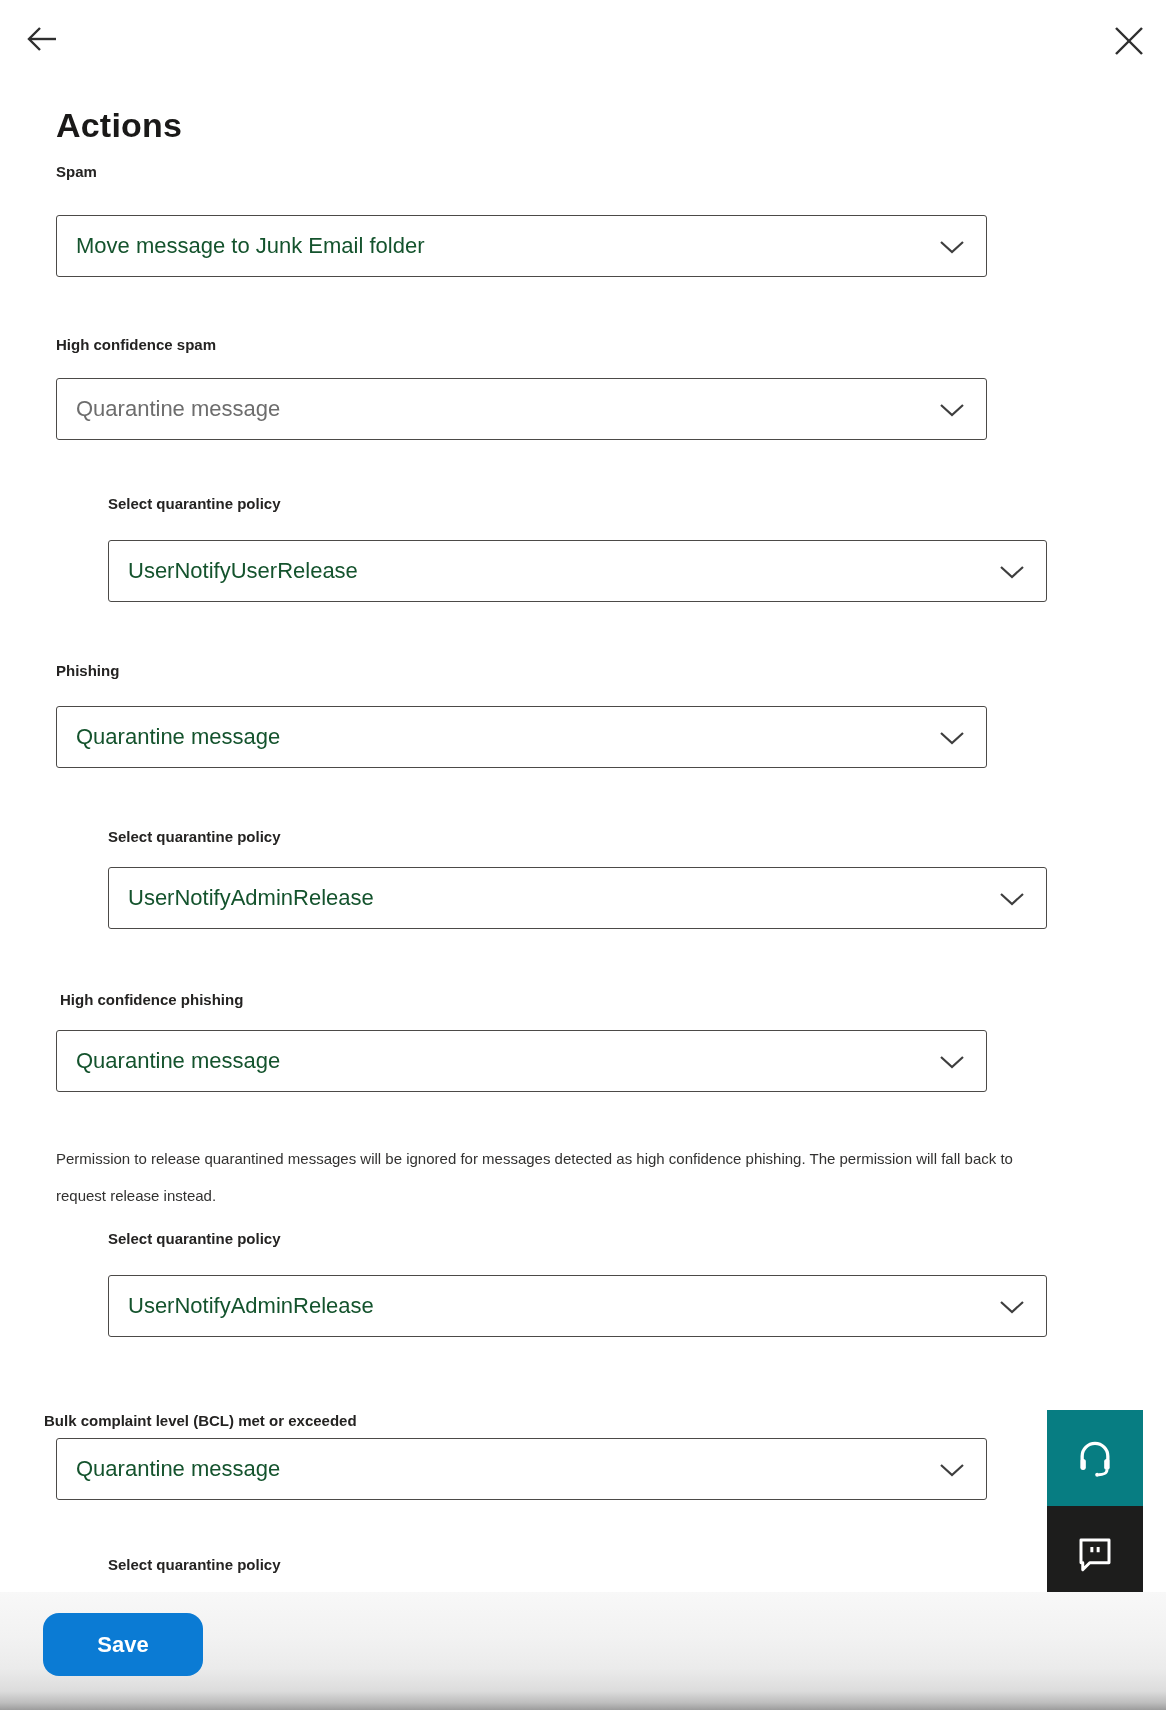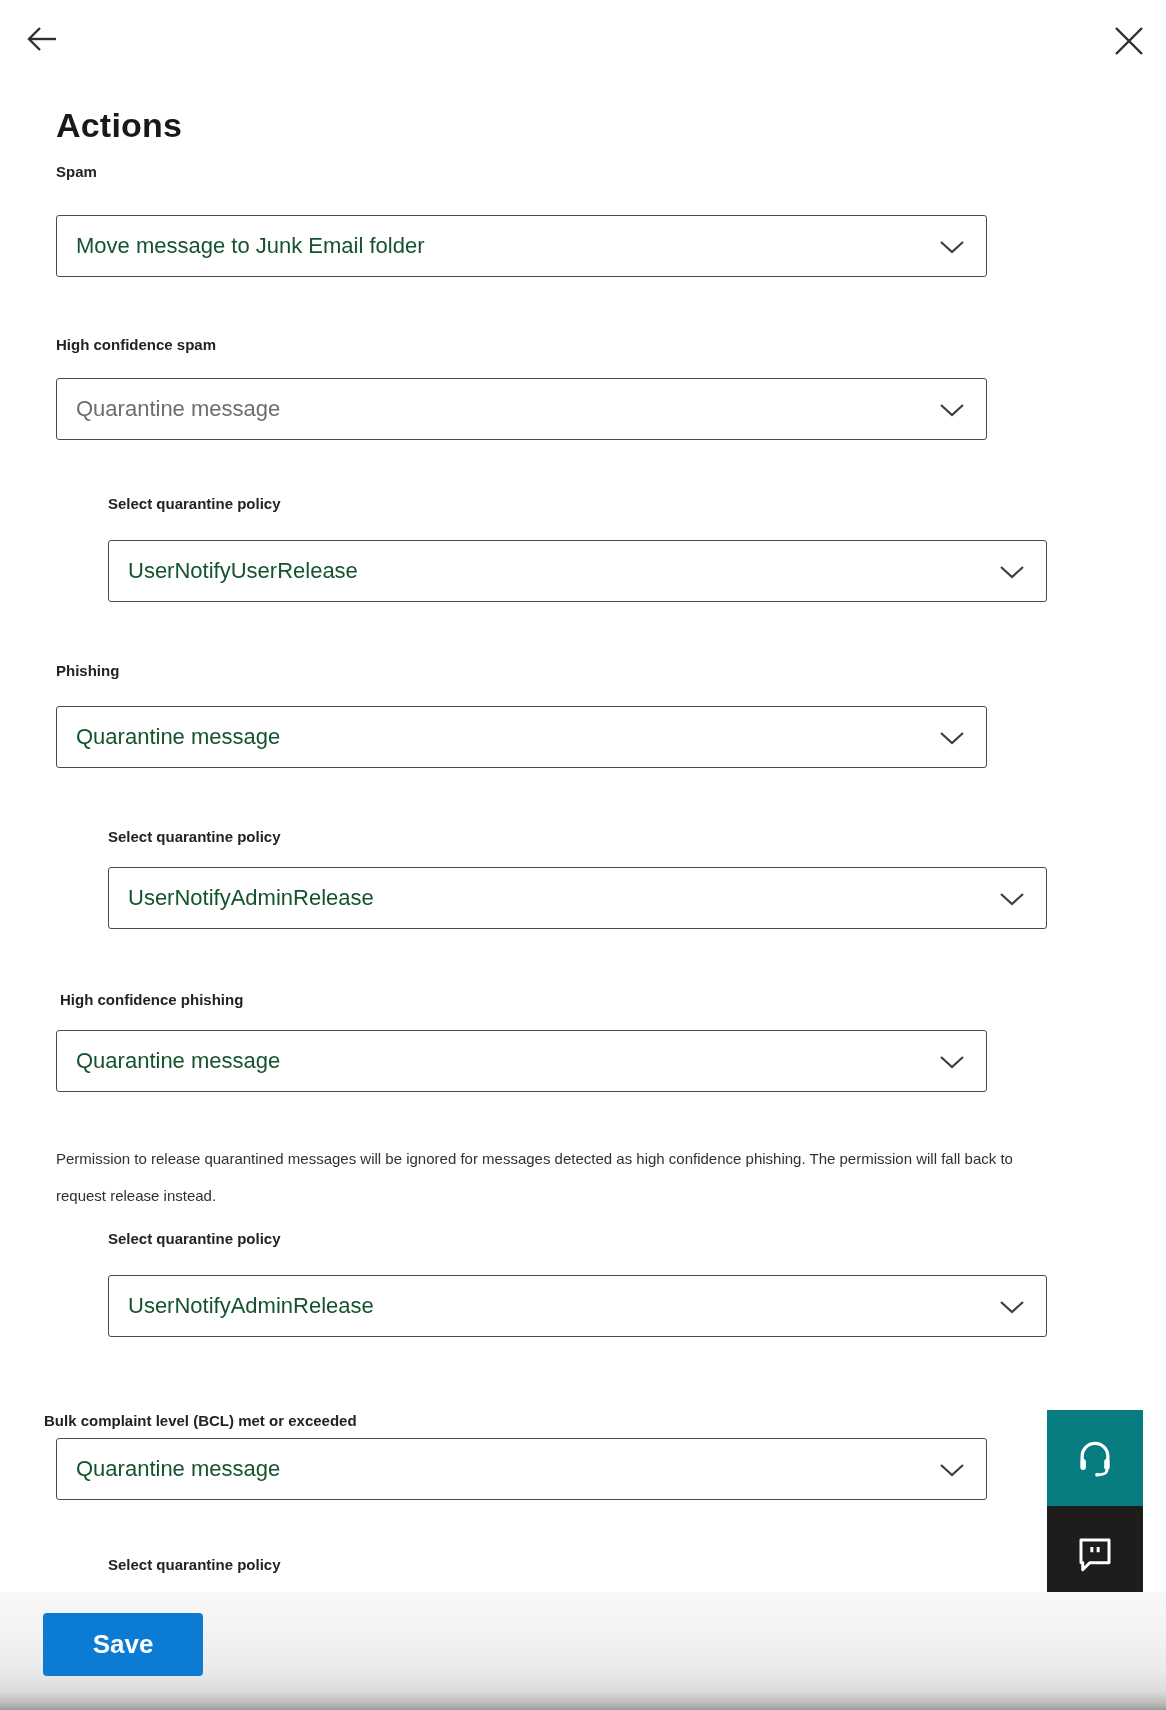--- a/index.html
+++ b/index.html
@@ -21,22 +21,22 @@
   .select .chev{position:absolute;right:21px;top:24px;}
   .w-main{left:56px;width:931px;}
   .w-ind{left:108px;width:939px;}
   #note{position:absolute;left:56px;top:1140px;width:990px;font-size:15px;line-height:37px;color:#323130;}
   #cut-label-wrap{position:absolute;left:108px;top:1556px;height:31px;overflow:hidden;}
   #cut-label-wrap .field-label{position:static;}
   #footer{
     position:absolute;left:0;top:1592px;width:1166px;height:118px;
     background:linear-gradient(180deg,#f8f8f8 0%,#f2f2f2 38%,#ebebeb 65%,#dcdcdc 84%,#bdbdbd 94%,#9c9c9c 100%);
   }
-  .btn{position:absolute;top:21px;height:63px;box-sizing:border-box;border-radius:4px;
-       font-family:"Liberation Sans",sans-serif;font-size:26px;font-weight:600;cursor:pointer;}
+  .btn{position:absolute;top:21px;height:63px;box-sizing:border-box;border-radius:16px;
+       font-family:"Liberation Sans",sans-serif;font-size:22px;font-weight:600;cursor:pointer;}
   #save-btn{left:43px;width:160px;background:#0b7bd4;border:none;color:#ffffff;}
   #cancel-btn{left:227px;width:161px;background:#e9e9e9;border:2px solid #929090;color:#2b2a29;}
   .float-btn{position:absolute;left:1047px;width:96px;height:96px;border:none;cursor:pointer;padding:0;line-height:0;}
   #help-btn{top:1410px;background:#077d82;}
   #feedback-btn{top:1506px;background:#1d1d1c;}
 </style>
 </head>
 <body>
 
 <div id="app">

